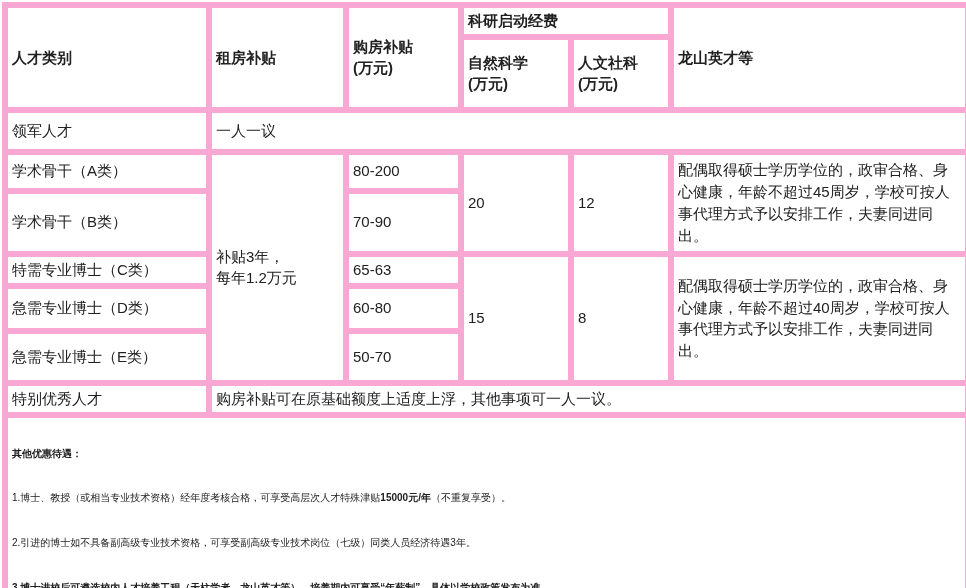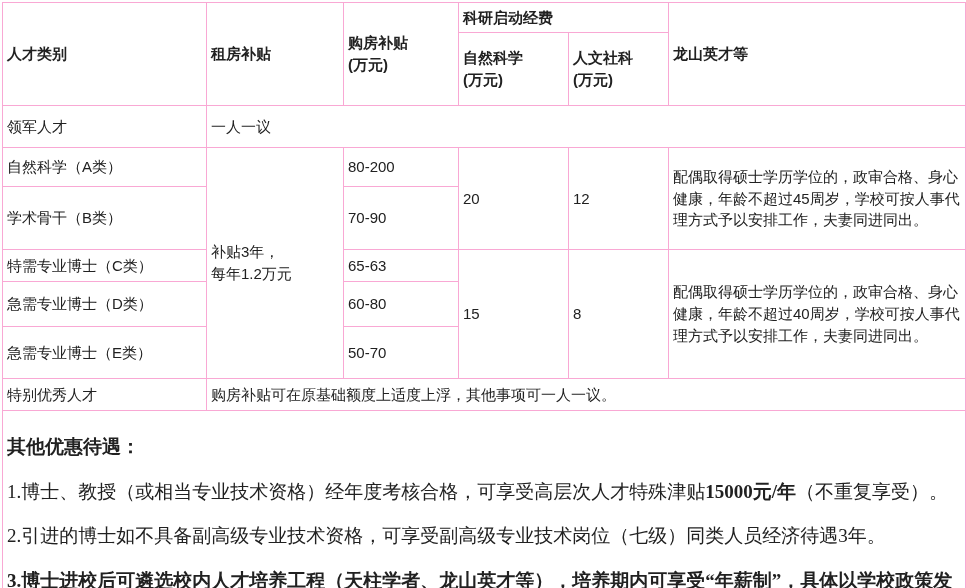--- a/index.html
+++ b/index.html
@@ -13,21 +13,21 @@
     width: 966px; height: 588px;
     padding: 2px 1px 0 2px;
     background: #ffffff;
   }
   table.benefits {
     border-collapse: collapse;
     table-layout: fixed;
     width: 963px;
   }
   table.benefits th, table.benefits td {
-    border: 1px solid #f9a8d4;
+    border: 6px solid #f9a8d4;
     padding: 2px 4px;
     font-size: 15px;
     line-height: 1.45;
     text-align: left;
     vertical-align: middle;
     white-space: pre-line;
     overflow: hidden;
   }
   table.benefits th { font-weight: bold; }
   td.num { font-weight: normal; }
@@ -41,23 +41,22 @@
   tr.r-d { height: 45px; }
   tr.r-e { height: 52px; }
   tr.r-special { height: 32px; }
   td.notes-cell {
     vertical-align: top;
     padding: 3px 5px;
     height: 176px;
   }
   .note-line {
     line-height: 23px;
-    font-size: 19px;
+    font-size: 10px;
     white-space: normal;
-    font-family: Liberation Serif, serif;
   }
   .b { font-weight: bold; }
 </style>
 </head>
 <body>
 
 <div class="page">
   <table class="benefits">
     <colgroup>
       <col style="width:204px">
@@ -83,21 +82,21 @@
       <th>人文社科
 (万元)</th>
     </tr>
 
     <tr class="r-lead">
       <td>领军人才</td>
       <td colspan="5">一人一议</td>
     </tr>
 
     <tr class="r-a">
-      <td>自然科学（A类）</td>
+      <td>学术骨干（A类）</td>
       <td rowspan="5">补贴3年，
 每年1.2万元</td>
       <td>80-200</td>
       <td rowspan="2" class="num">20</td>
       <td rowspan="2" class="num">12</td>
       <td rowspan="2" class="spouse-cell">配偶取得硕士学历学位的，政审合格、身心健康，年龄不超过45周岁，学校可按人事代理方式予以安排工作，夫妻同进同出。</td>
     </tr>
 
     <tr class="r-b">
       <td>学术骨干（B类）</td>

